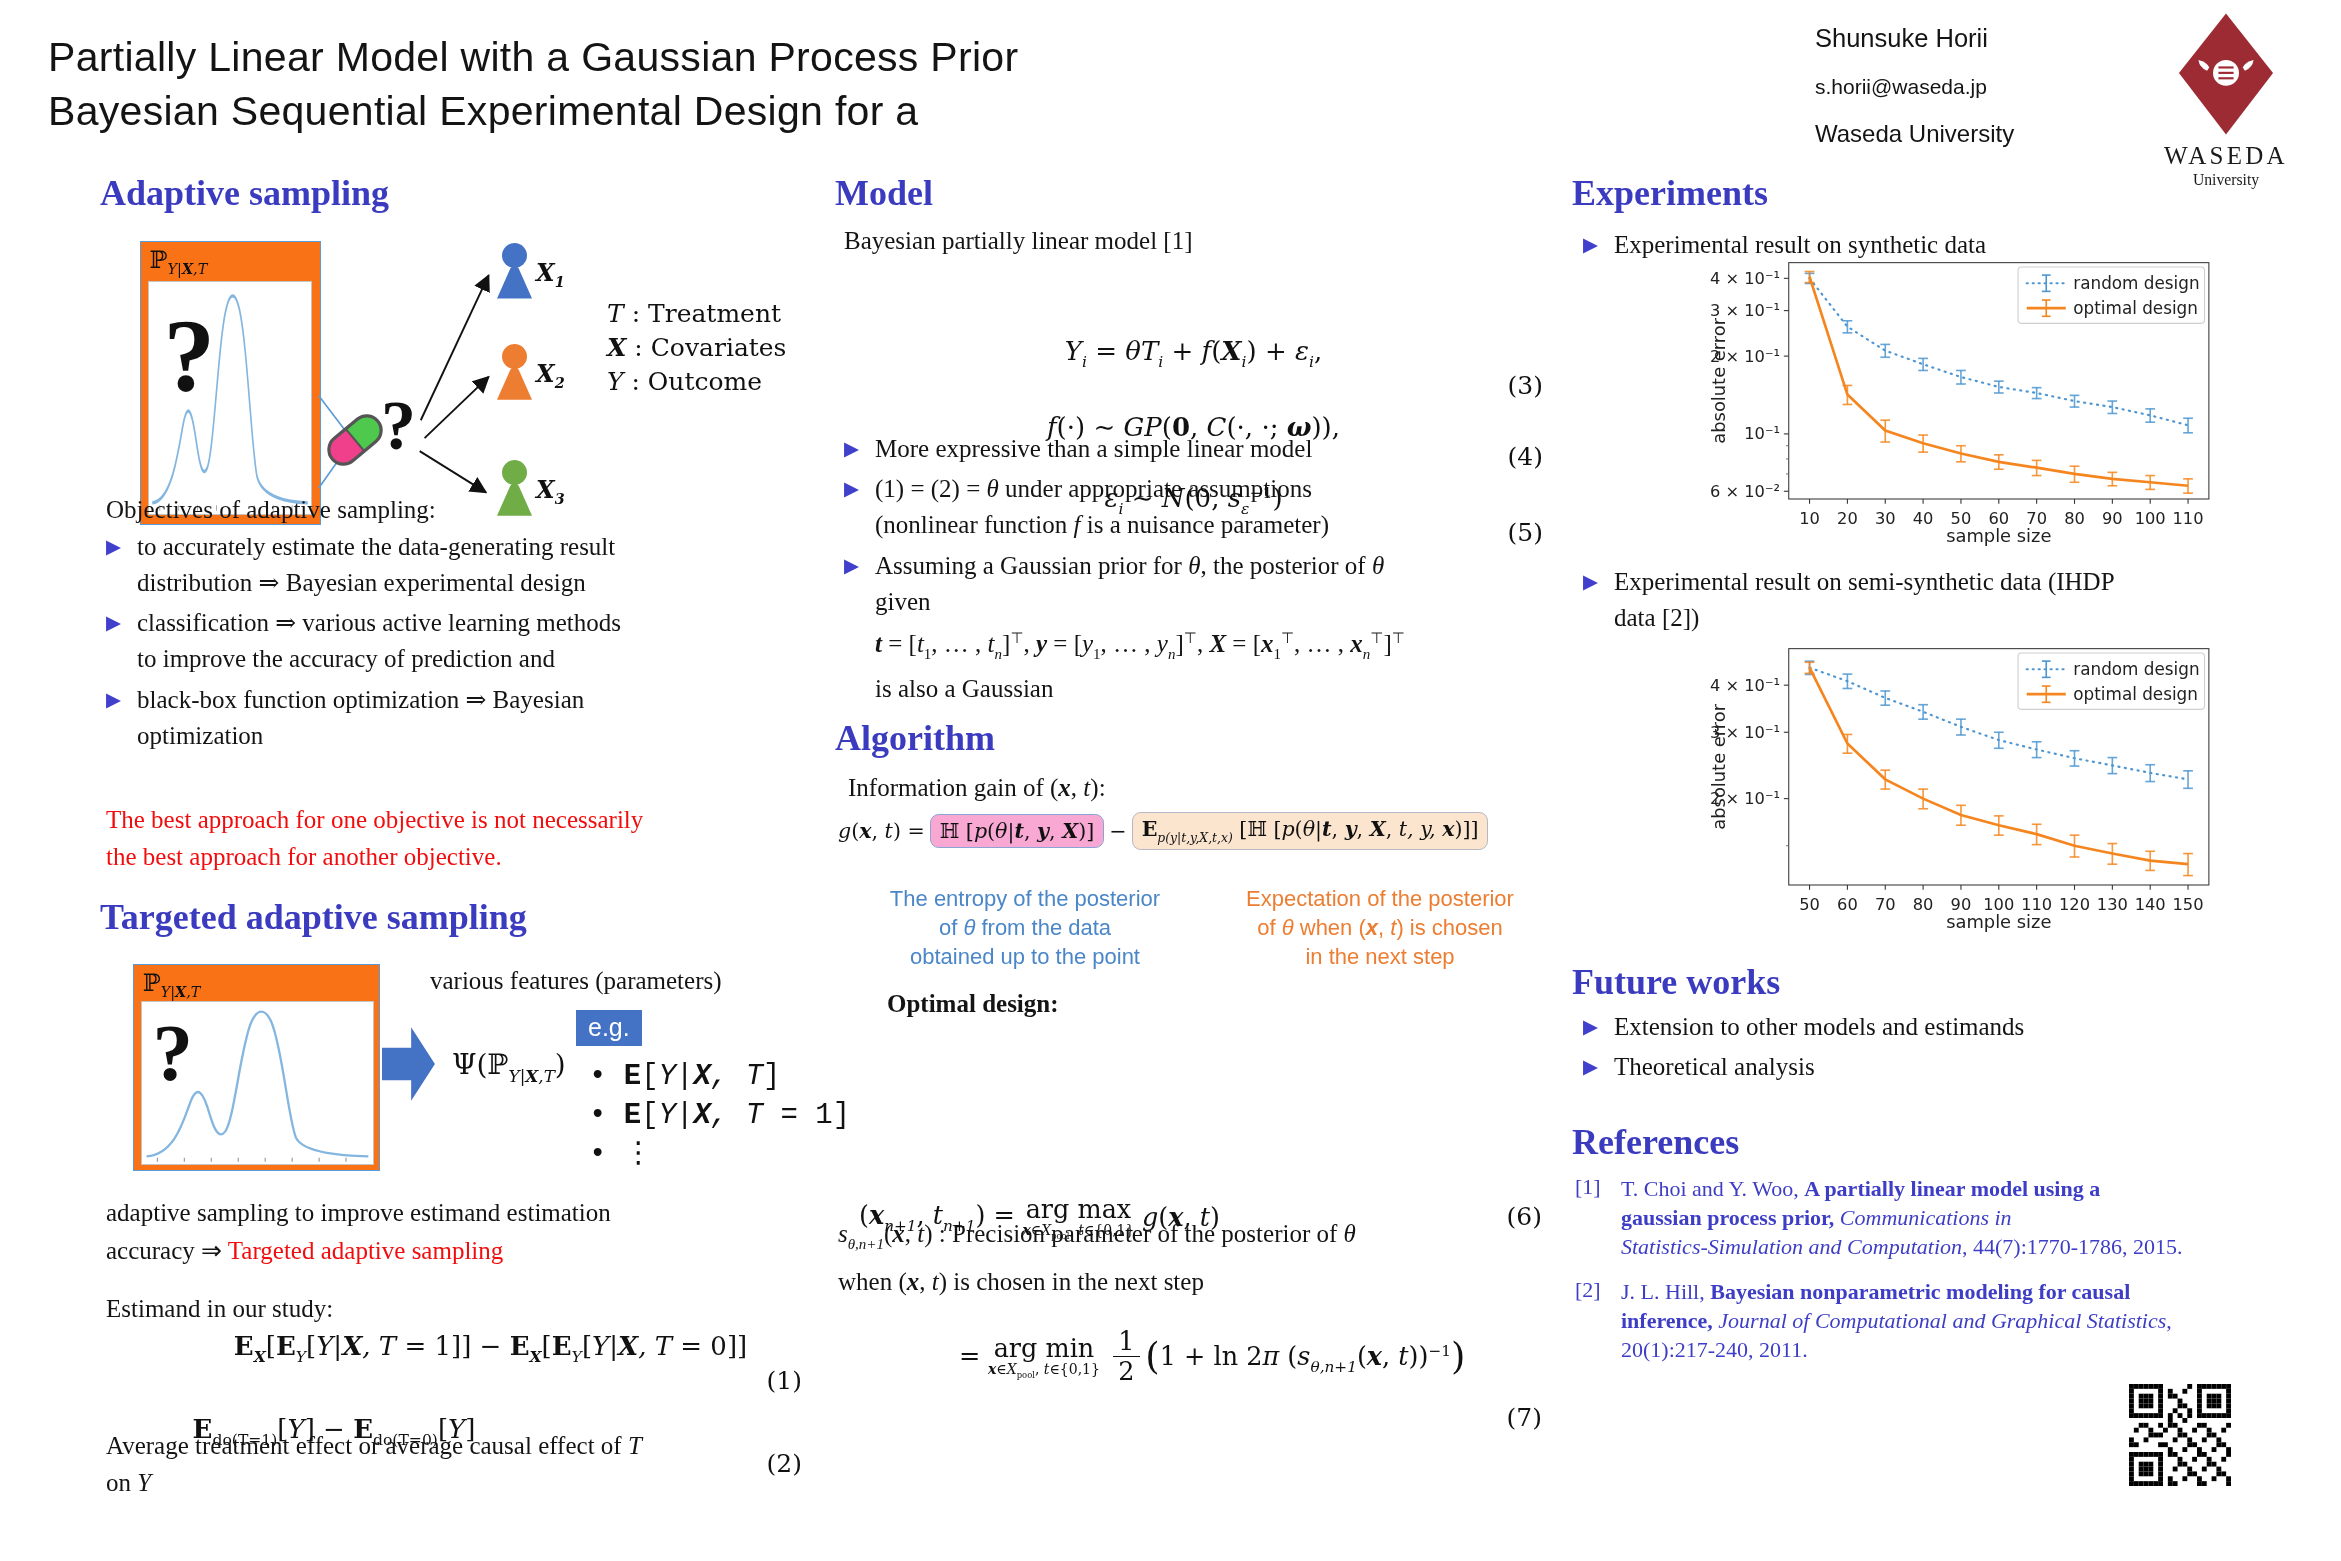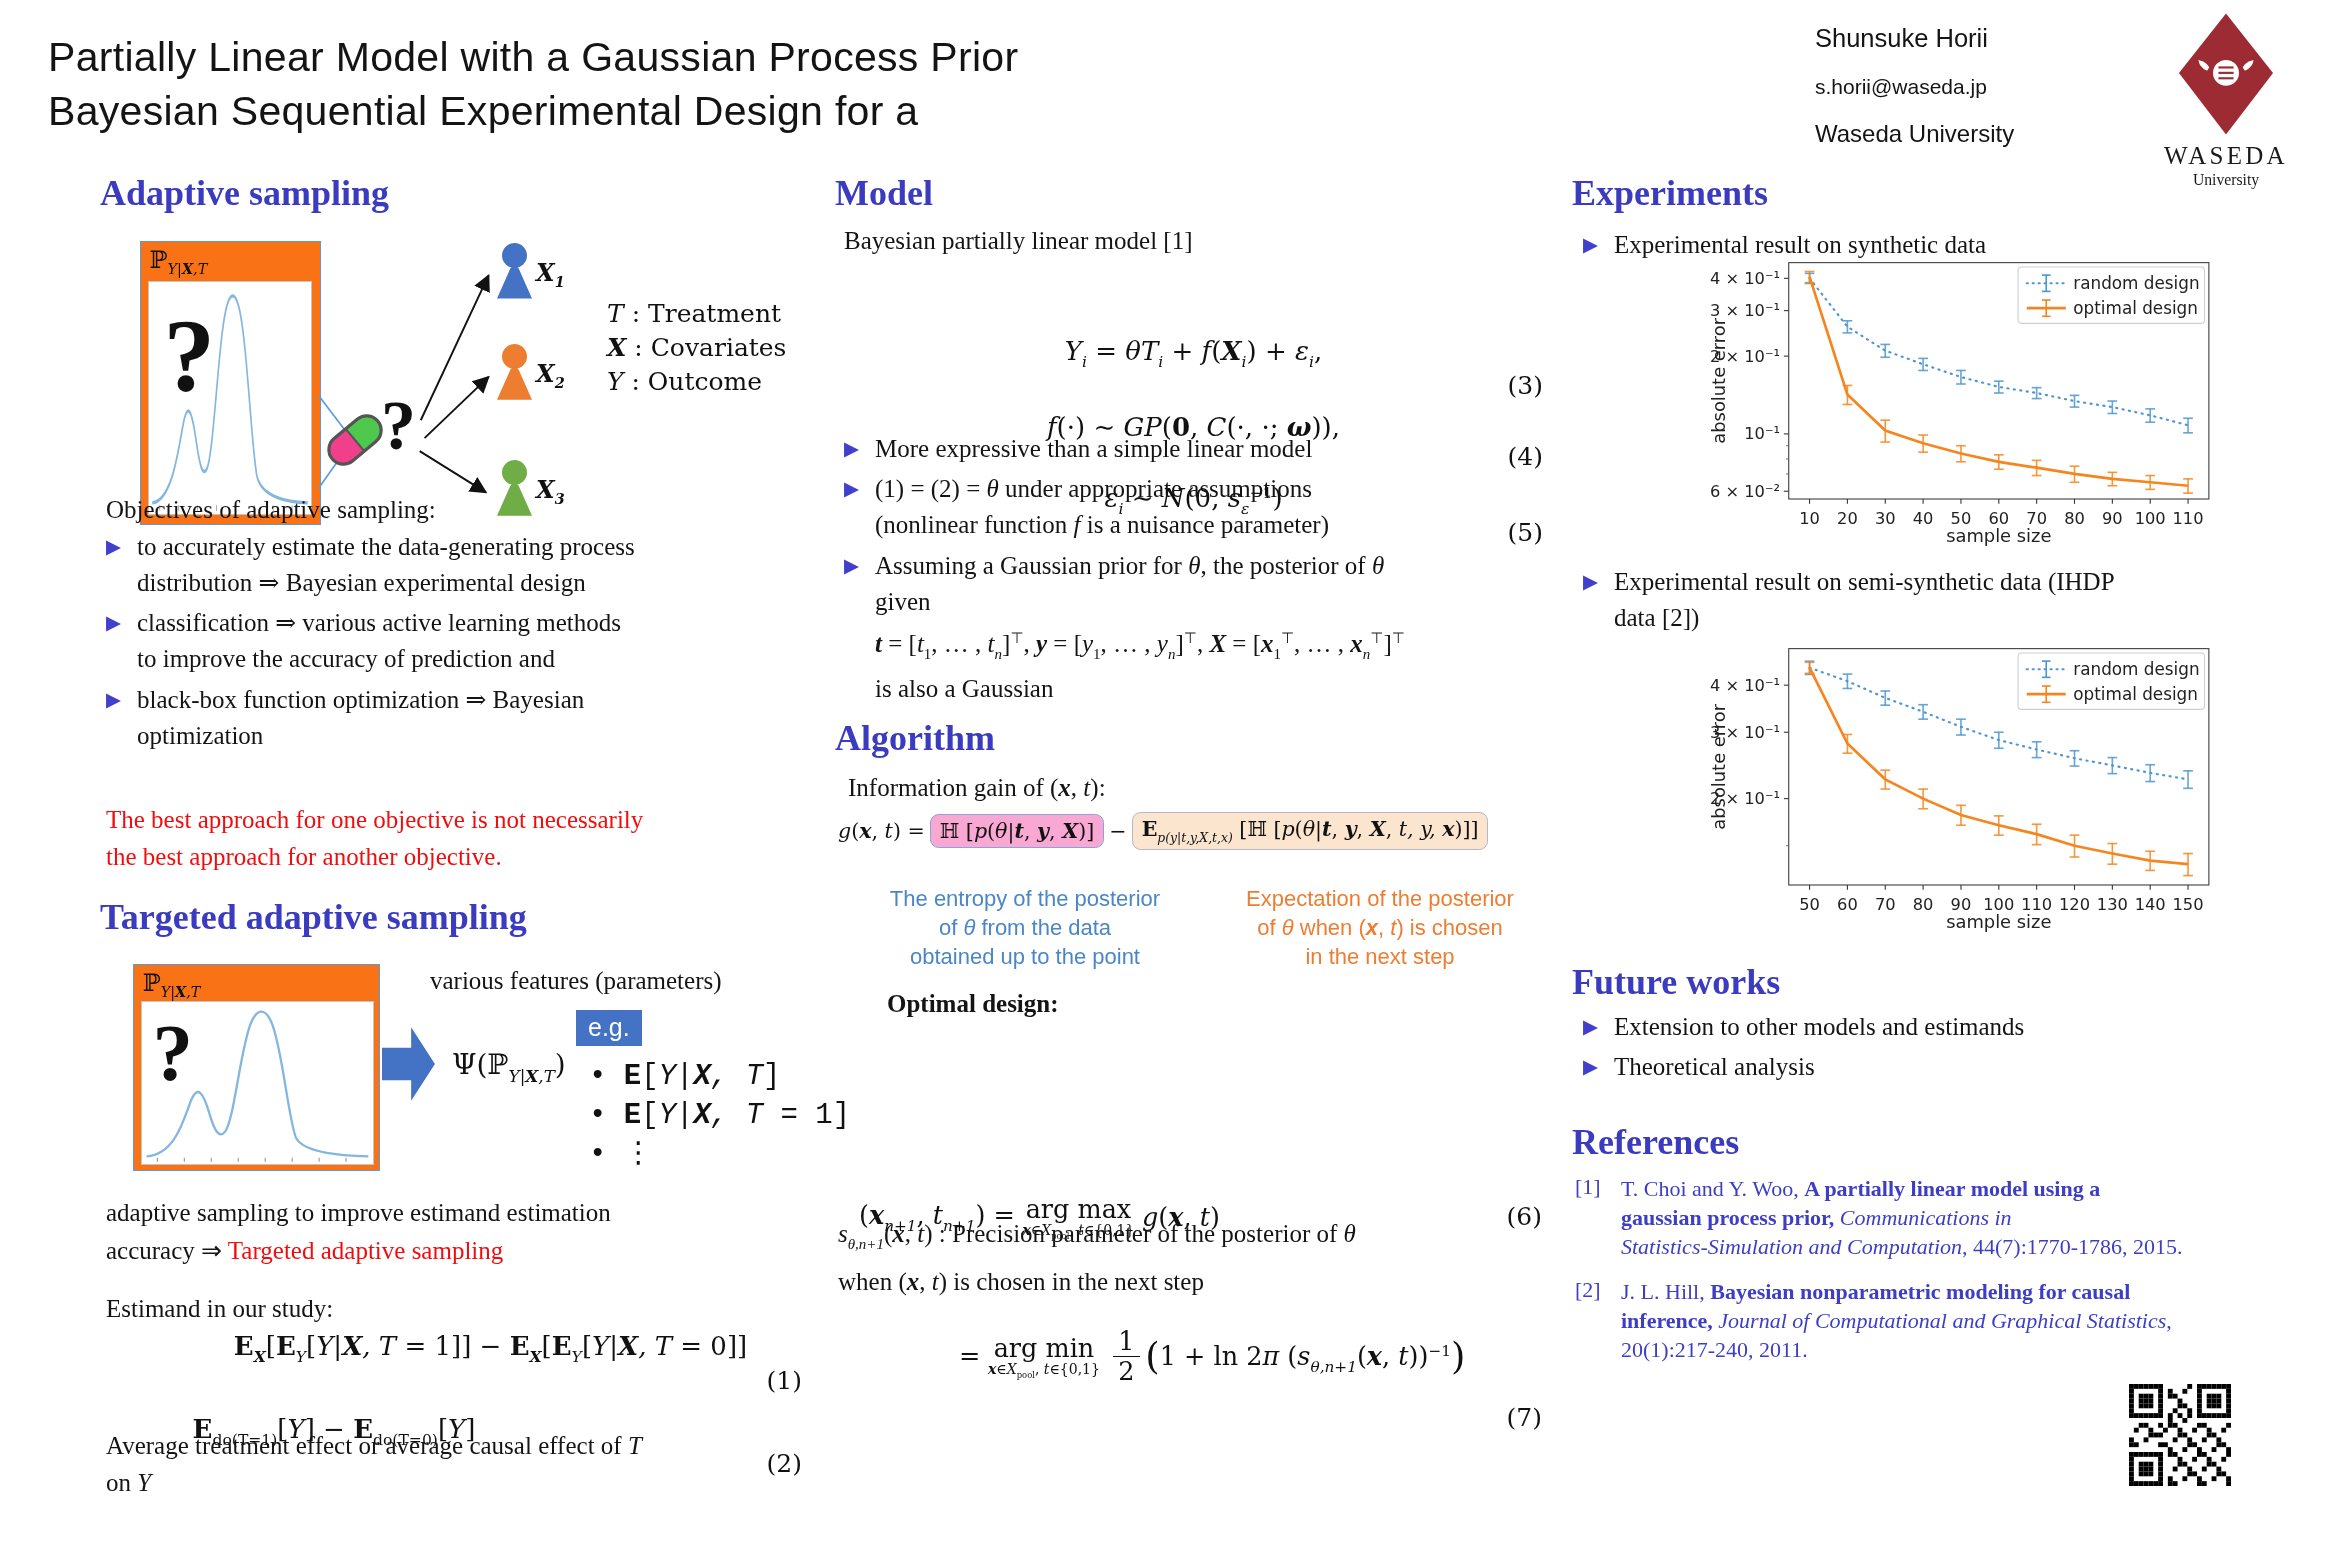--- a/index.html
+++ b/index.html
@@ -171,21 +171,21 @@
         <div class="eline"><span class="m-bi">X</span><span class="m-r"> : Covariates</span></div>
         <div class="eline"><span class="m-i">Y</span><span class="m-r"> : Outcome</span></div>
       </div>
   </div>
 
   <div class="abs body-t" style="left:106px;top:492px;">Objectives of adaptive sampling:</div>
   <div class="abs body-t" style="left:106px;top:529px;width:705px;">
       <div class="b-row">
         <span class="b-marker">▶</span>
         <div class="b-body">
-          <div class="eline"><span class="m-r">to accurately estimate the data-generating process</span></div>
+          <div class="eline"><span class="m-r">to accurately estimate the data-generating result</span></div>
           <div class="eline"><span class="m-r">distribution ⇒ Bayesian experimental design</span></div>
         </div>
       </div>
       <div class="b-row">
         <span class="b-marker">▶</span>
         <div class="b-body">
           <div class="eline"><span class="m-r">classification ⇒ various active learning methods</span></div>
           <div class="eline"><span class="m-r">to improve the accuracy of prediction and</span></div>
         </div>
       </div>

